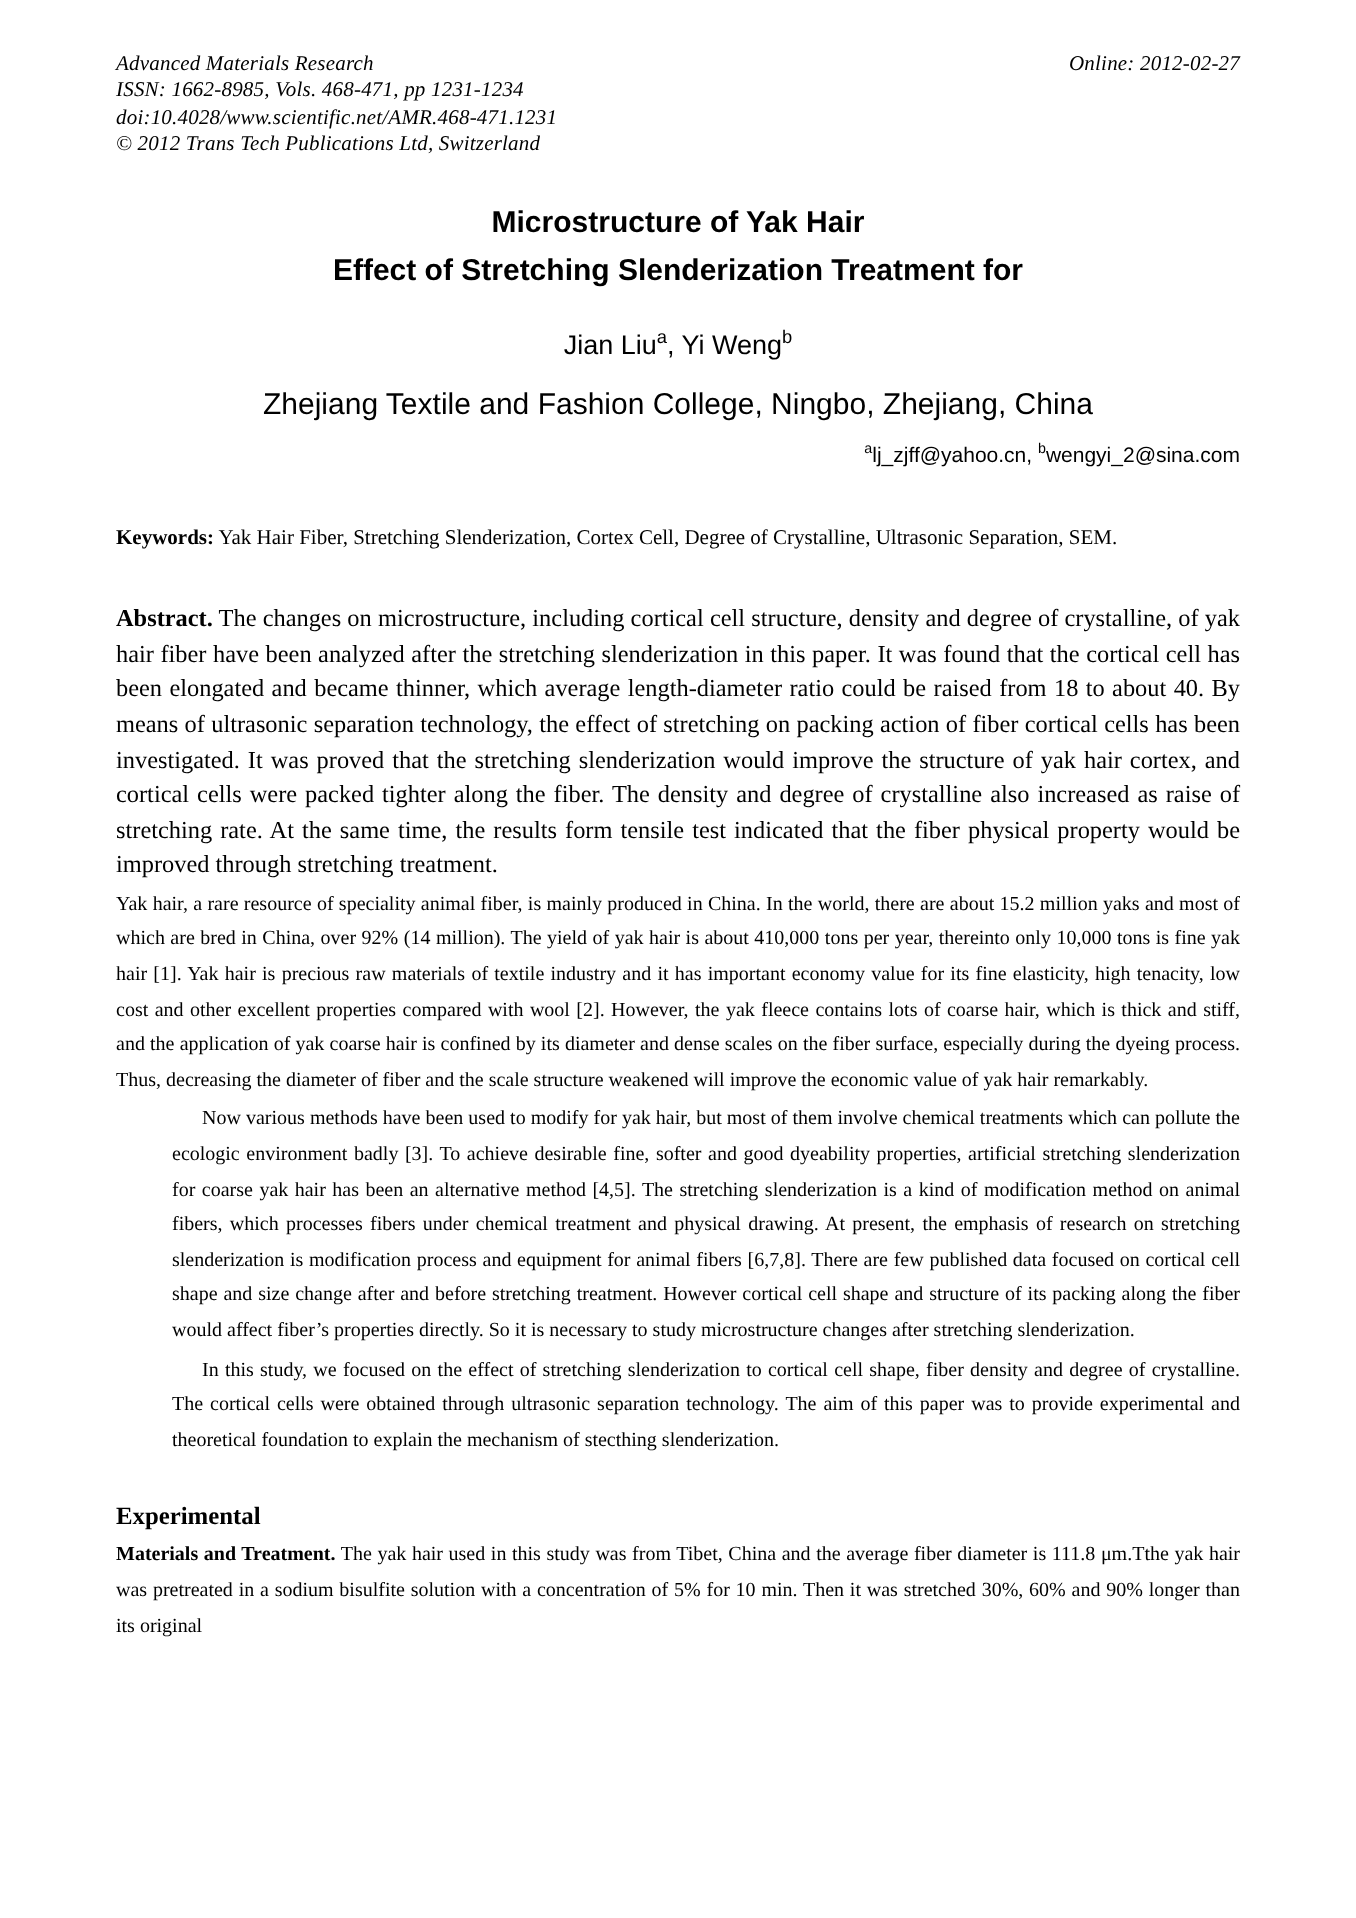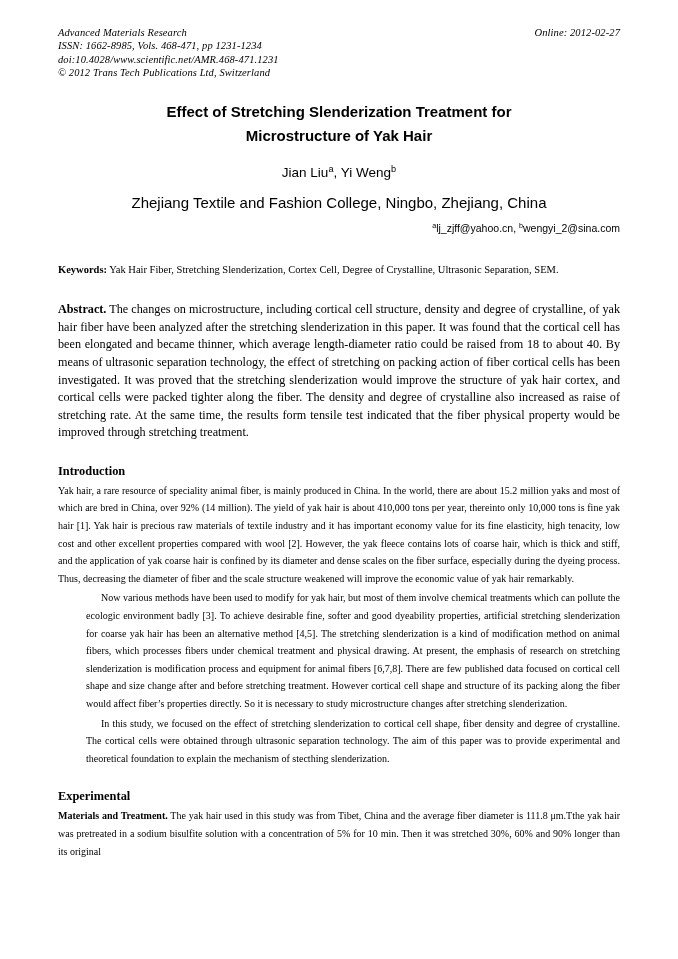--- a/index.html
+++ b/index.html
@@ -125,43 +125,42 @@
 
   <div class="masthead">
     <div class="online">Online: 2012-02-27</div>
     <div>Advanced Materials Research</div>
     <div>ISSN: 1662-8985, Vols. 468-471, pp 1231-1234</div>
     <div>doi:10.4028/www.scientific.net/AMR.468-471.1231</div>
     <div>© 2012 Trans Tech Publications Ltd, Switzerland</div>
   </div>
 
   <div class="title">
+    <div>Microstructure of Yak Hair</div>
     <div>Effect of Stretching Slenderization Treatment for</div>
-    <div>Microstructure of Yak Hair</div>
   </div>
 
   <div class="authors">
     <span>Jian Liu</span><sup>a</sup><span>, </span><span>Yi Weng</span><sup>b</sup>
   </div>
 
   <div class="affiliation">Zhejiang Textile and Fashion College, Ningbo, Zhejiang, China</div>
 
   <div class="emails">
     <sup>a</sup><span>lj_zjff@yahoo.cn, </span><sup>b</sup><span>wengyi_2@sina.com</span>
   </div>
 
   <div class="keywords">
     <b>Keywords:</b><span> Yak Hair Fiber, Stretching Slenderization, Cortex Cell, Degree of Crystalline, Ultrasonic Separation, SEM.</span>
   </div>
 
   <div class="abstract">
     <span class="lead">Abstract.</span><span> The changes on microstructure, including cortical cell structure, density and degree of crystalline, of yak hair fiber have been analyzed after the stretching slenderization in this paper. It was found that the cortical cell has been elongated and became thinner, which average length-diameter ratio could be raised from 18 to about 40. By means of ultrasonic separation technology, the effect of stretching on packing action of fiber cortical cells has been investigated. It was proved that the stretching slenderization would improve the structure of yak hair cortex, and cortical cells were packed tighter along the fiber. The density and degree of crystalline also increased as raise of stretching rate. At the same time, the results form tensile test indicated that the fiber physical property would be improved through stretching treatment.</span>
   </div>
 
-  <h2 class="section">Introduction</h2>
   <p class="body">Yak hair, a rare resource of speciality animal fiber, is mainly produced in China. In the world, there are about 15.2 million yaks and most of which are bred in China, over 92% (14 million). The yield of yak hair is about 410,000 tons per year, thereinto only 10,000 tons is fine yak hair [1]. Yak hair is precious raw materials of textile industry and it has important economy value for its fine elasticity, high tenacity, low cost and other excellent properties compared with wool [2]. However, the yak fleece contains lots of coarse hair, which is thick and stiff, and the application of yak coarse hair is confined by its diameter and dense scales on the fiber surface, especially during the dyeing process. Thus, decreasing the diameter of fiber and the scale structure weakened will improve the economic value of yak hair remarkably.</p>
   <p class="body indent">Now various methods have been used to modify for yak hair, but most of them involve chemical treatments which can pollute the ecologic environment badly [3]. To achieve desirable fine, softer and good dyeability properties, artificial stretching slenderization for coarse yak hair has been an alternative method [4,5]. The stretching slenderization is a kind of modification method on animal fibers, which processes fibers under chemical treatment and physical drawing. At present, the emphasis of research on stretching slenderization is modification process and equipment for animal fibers [6,7,8]. There are few published data focused on cortical cell shape and size change after and before stretching treatment. However cortical cell shape and structure of its packing along the fiber would affect fiber’s properties directly. So it is necessary to study microstructure changes after stretching slenderization.</p>
   <p class="body indent">In this study, we focused on the effect of stretching slenderization to cortical cell shape, fiber density and degree of crystalline. The cortical cells were obtained through ultrasonic separation technology. The aim of this paper was to provide experimental and theoretical foundation to explain the mechanism of stecthing slenderization.</p>
 
   <h2 class="section">Experimental</h2>
   <p class="body"><span class="runin">Materials and Treatment.</span><span> The yak hair used in this study was from Tibet, China and the average fiber diameter is 111.8 μm.Tthe yak hair was pretreated in a  sodium bisulfite solution with a concentration of 5% for 10 min. Then it was stretched 30%, 60% and 90% longer than its original</span></p>
 
 </div>
 
 </body></html>

